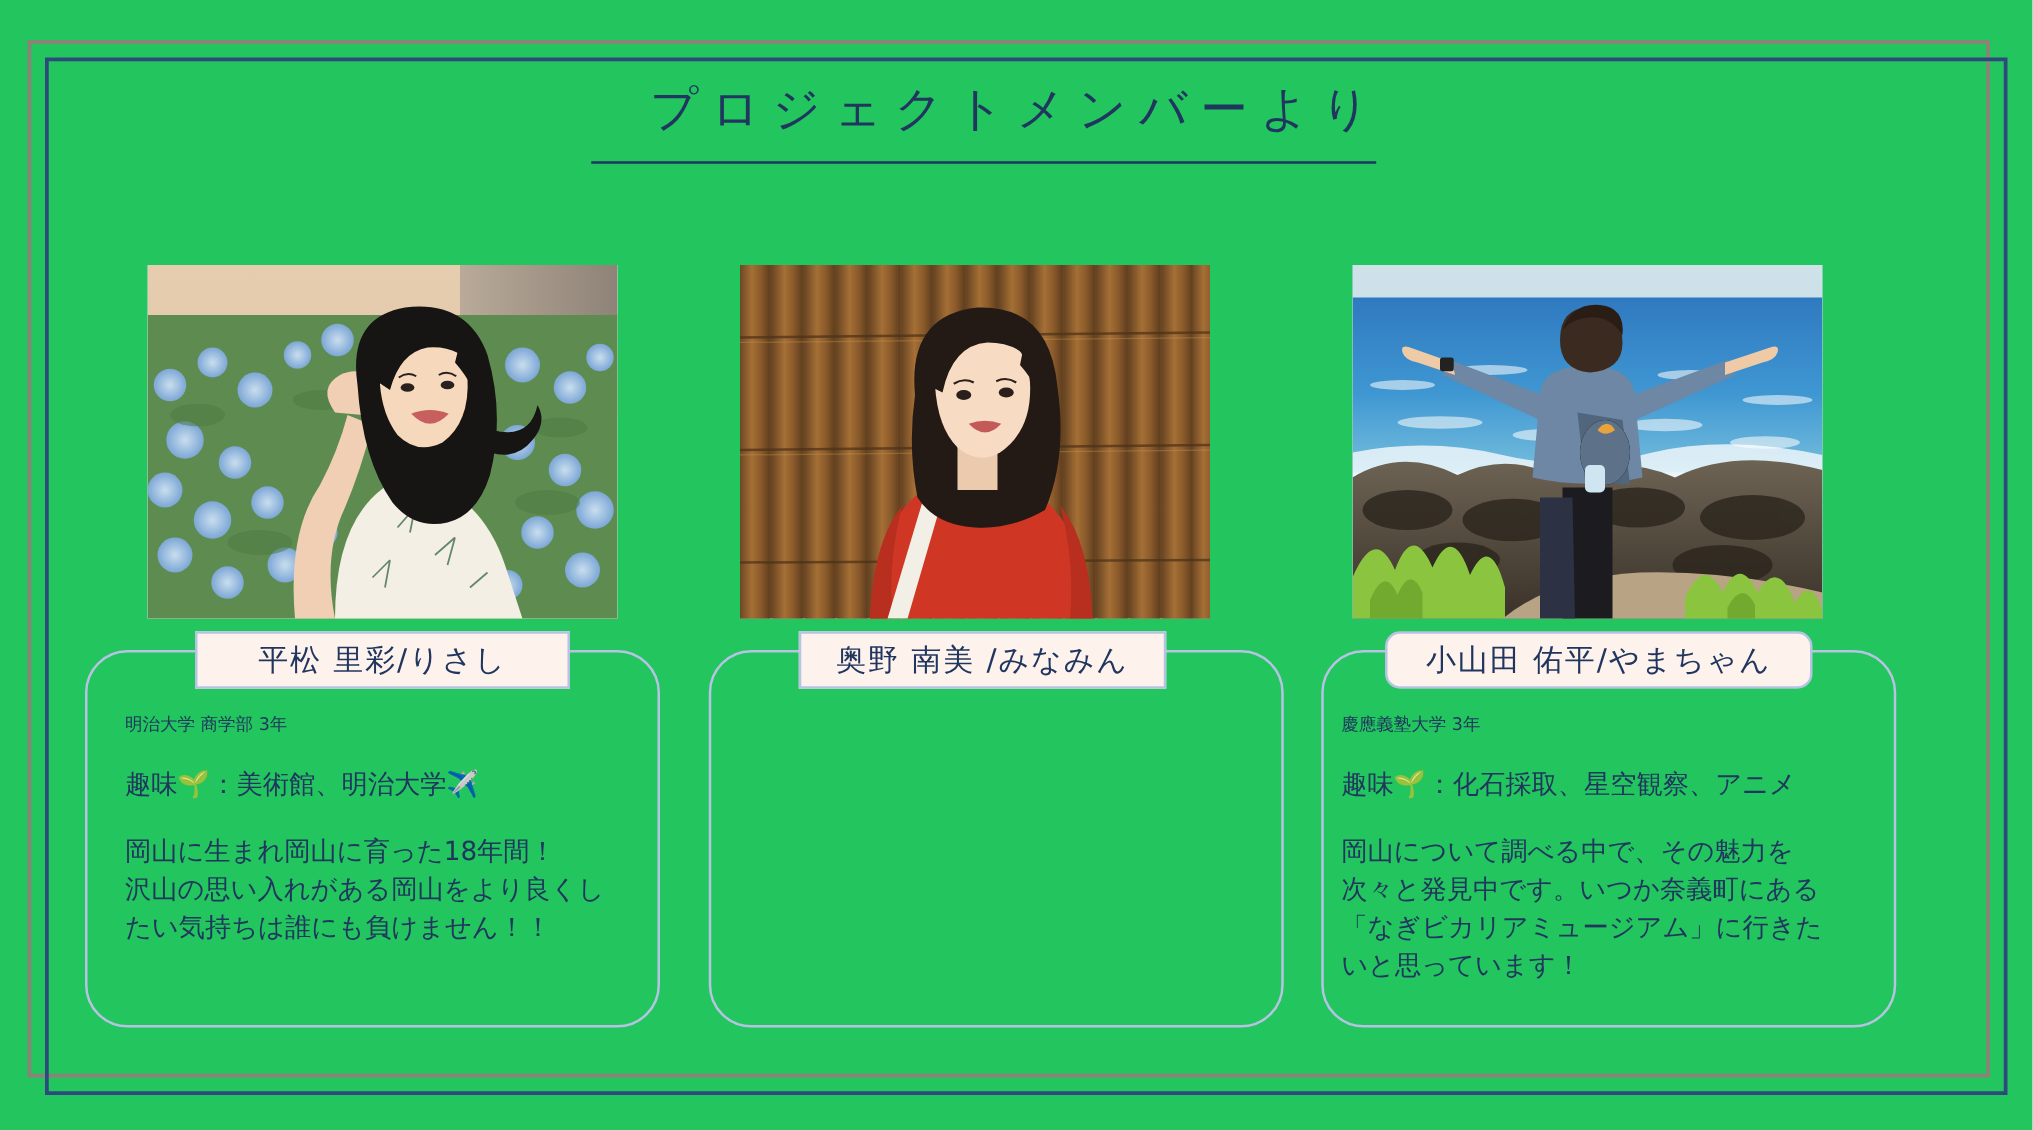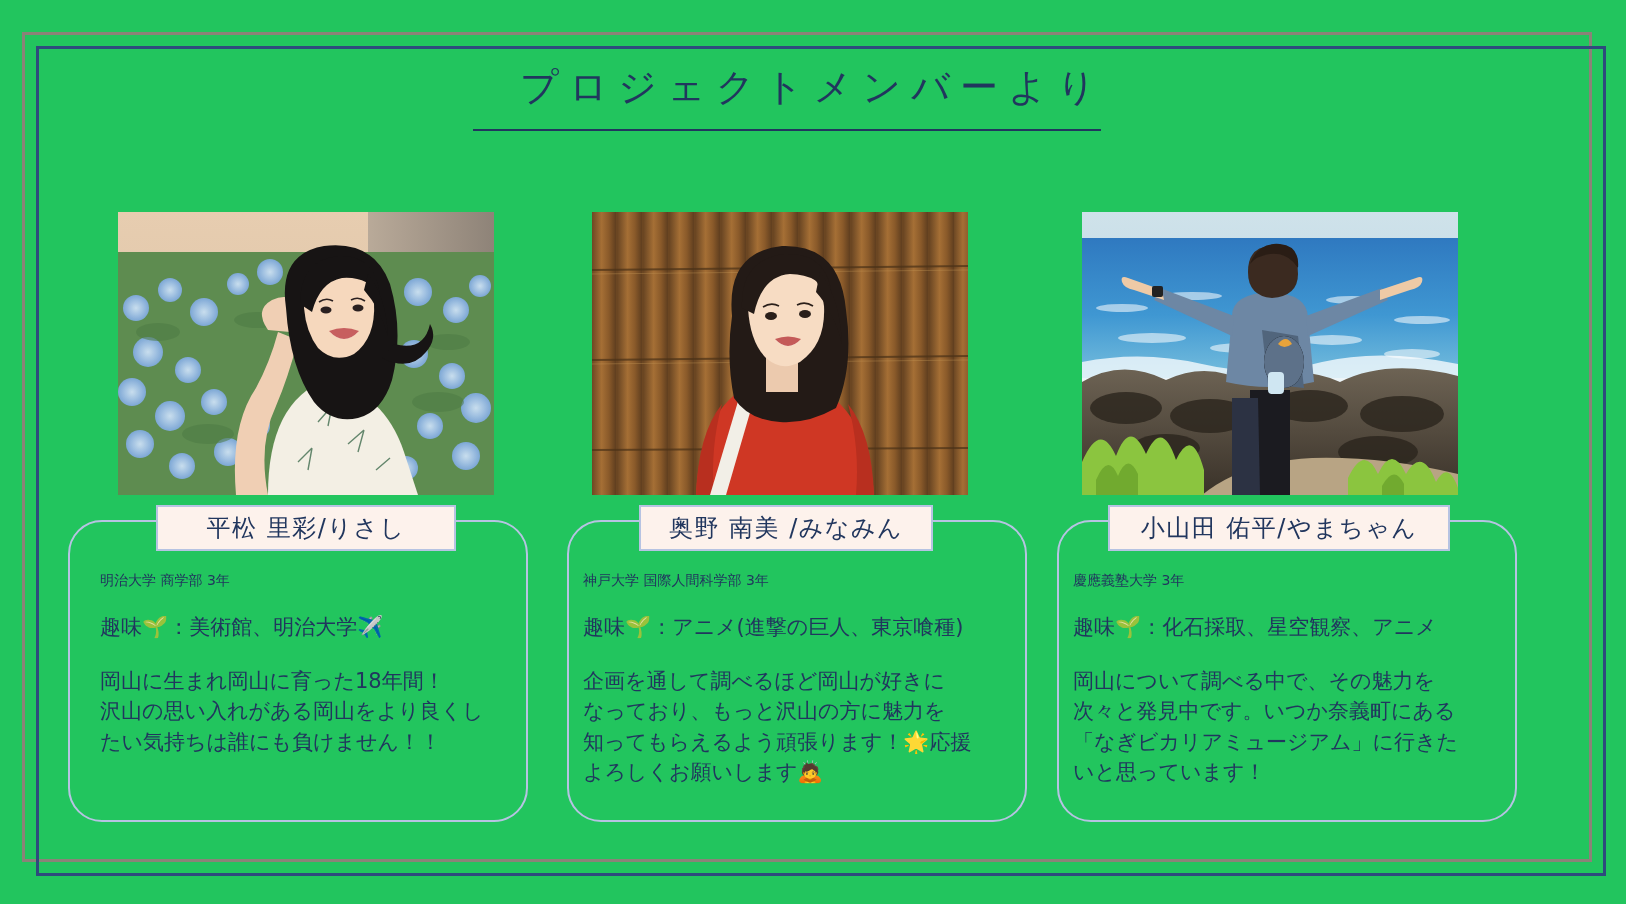--- a/index.html
+++ b/index.html
@@ -118,21 +118,21 @@
     background: #fdf2ec;
     box-sizing: border-box;
     display: flex;
     align-items: center;
     justify-content: center;
     padding: 0 14px;
     white-space: nowrap;
   }
   .member.m1 .name-badge { left: 98px; width: 300px; }
   .member.m2 .name-badge { left: 88px; width: 294px; }
-  .member.m3 .name-badge { left: 67px; width: 342px; }
+  .member.m3 .name-badge { left: 67px; width: 342px; border-radius: 12px; }
   .name-badge .name-text {
     font-size: 24px;
     color: #21365e;
     letter-spacing: 1.5px;
   }
 
   
   .bio-body {
     position: absolute;
     top: 360px;
@@ -416,28 +416,20 @@
     </div>
 
     <div class="bio-body" style="left:100px;">
       <p class="bio-school">明治大学 商学部 3年</p>
       <p class="bio-hobby">趣味🌱：美術館、明治大学✈️</p>
       <p class="bio-msg">岡山に生まれ岡山に育った18年間！
 沢山の思い入れがある岡山をより良くし
 たい気持ちは誰にも負けません！！</p>
     </div>
 
-    <div class="bio-body" style="left:583px;">
-      <p class="bio-school">神戸大学 国際人間科学部 3年</p>
-      <p class="bio-hobby">趣味🌱：アニメ(進撃の巨人、東京喰種)</p>
-      <p class="bio-msg">企画を通して調べるほど岡山が好きに
-なっており、もっと沢山の方に魅力を
-知ってもらえるよう頑張ります！🌟応援
-よろしくお願いします🙇</p>
-    </div>
 
     <div class="bio-body" style="left:1073px;">
       <p class="bio-school">慶應義塾大学 3年</p>
       <p class="bio-hobby">趣味🌱：化石採取、星空観察、アニメ</p>
       <p class="bio-msg">岡山について調べる中で、その魅力を
 次々と発見中です。いつか奈義町にある
 「なぎビカリアミュージアム」に行きた
 いと思っています！</p>
     </div>
 

